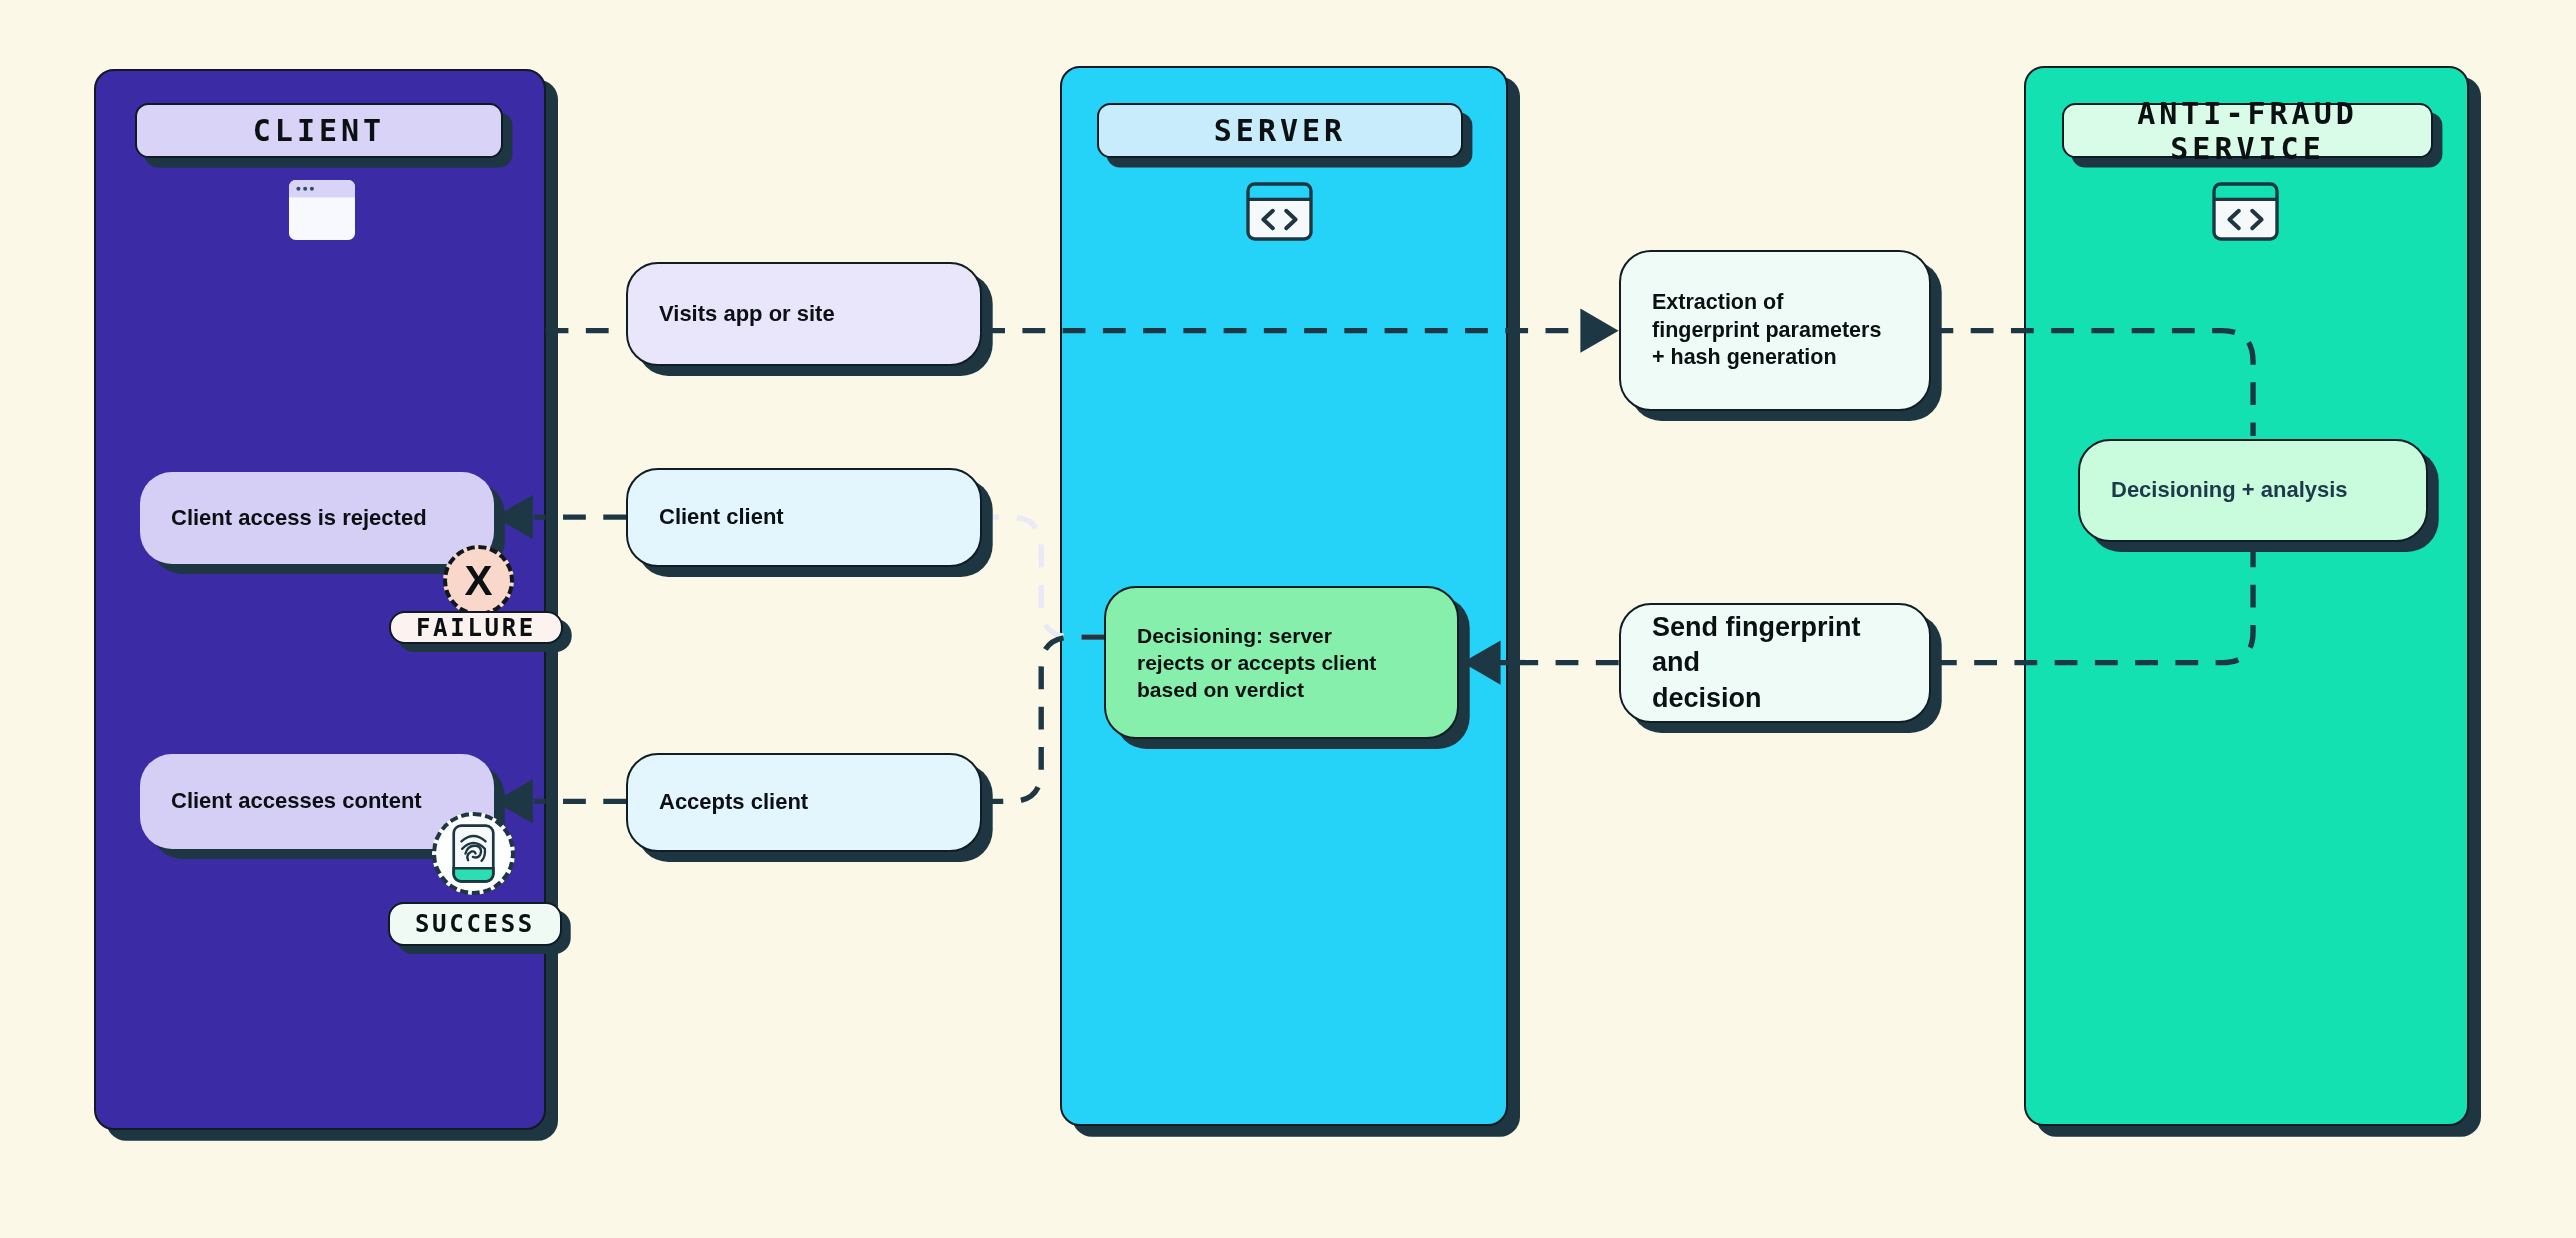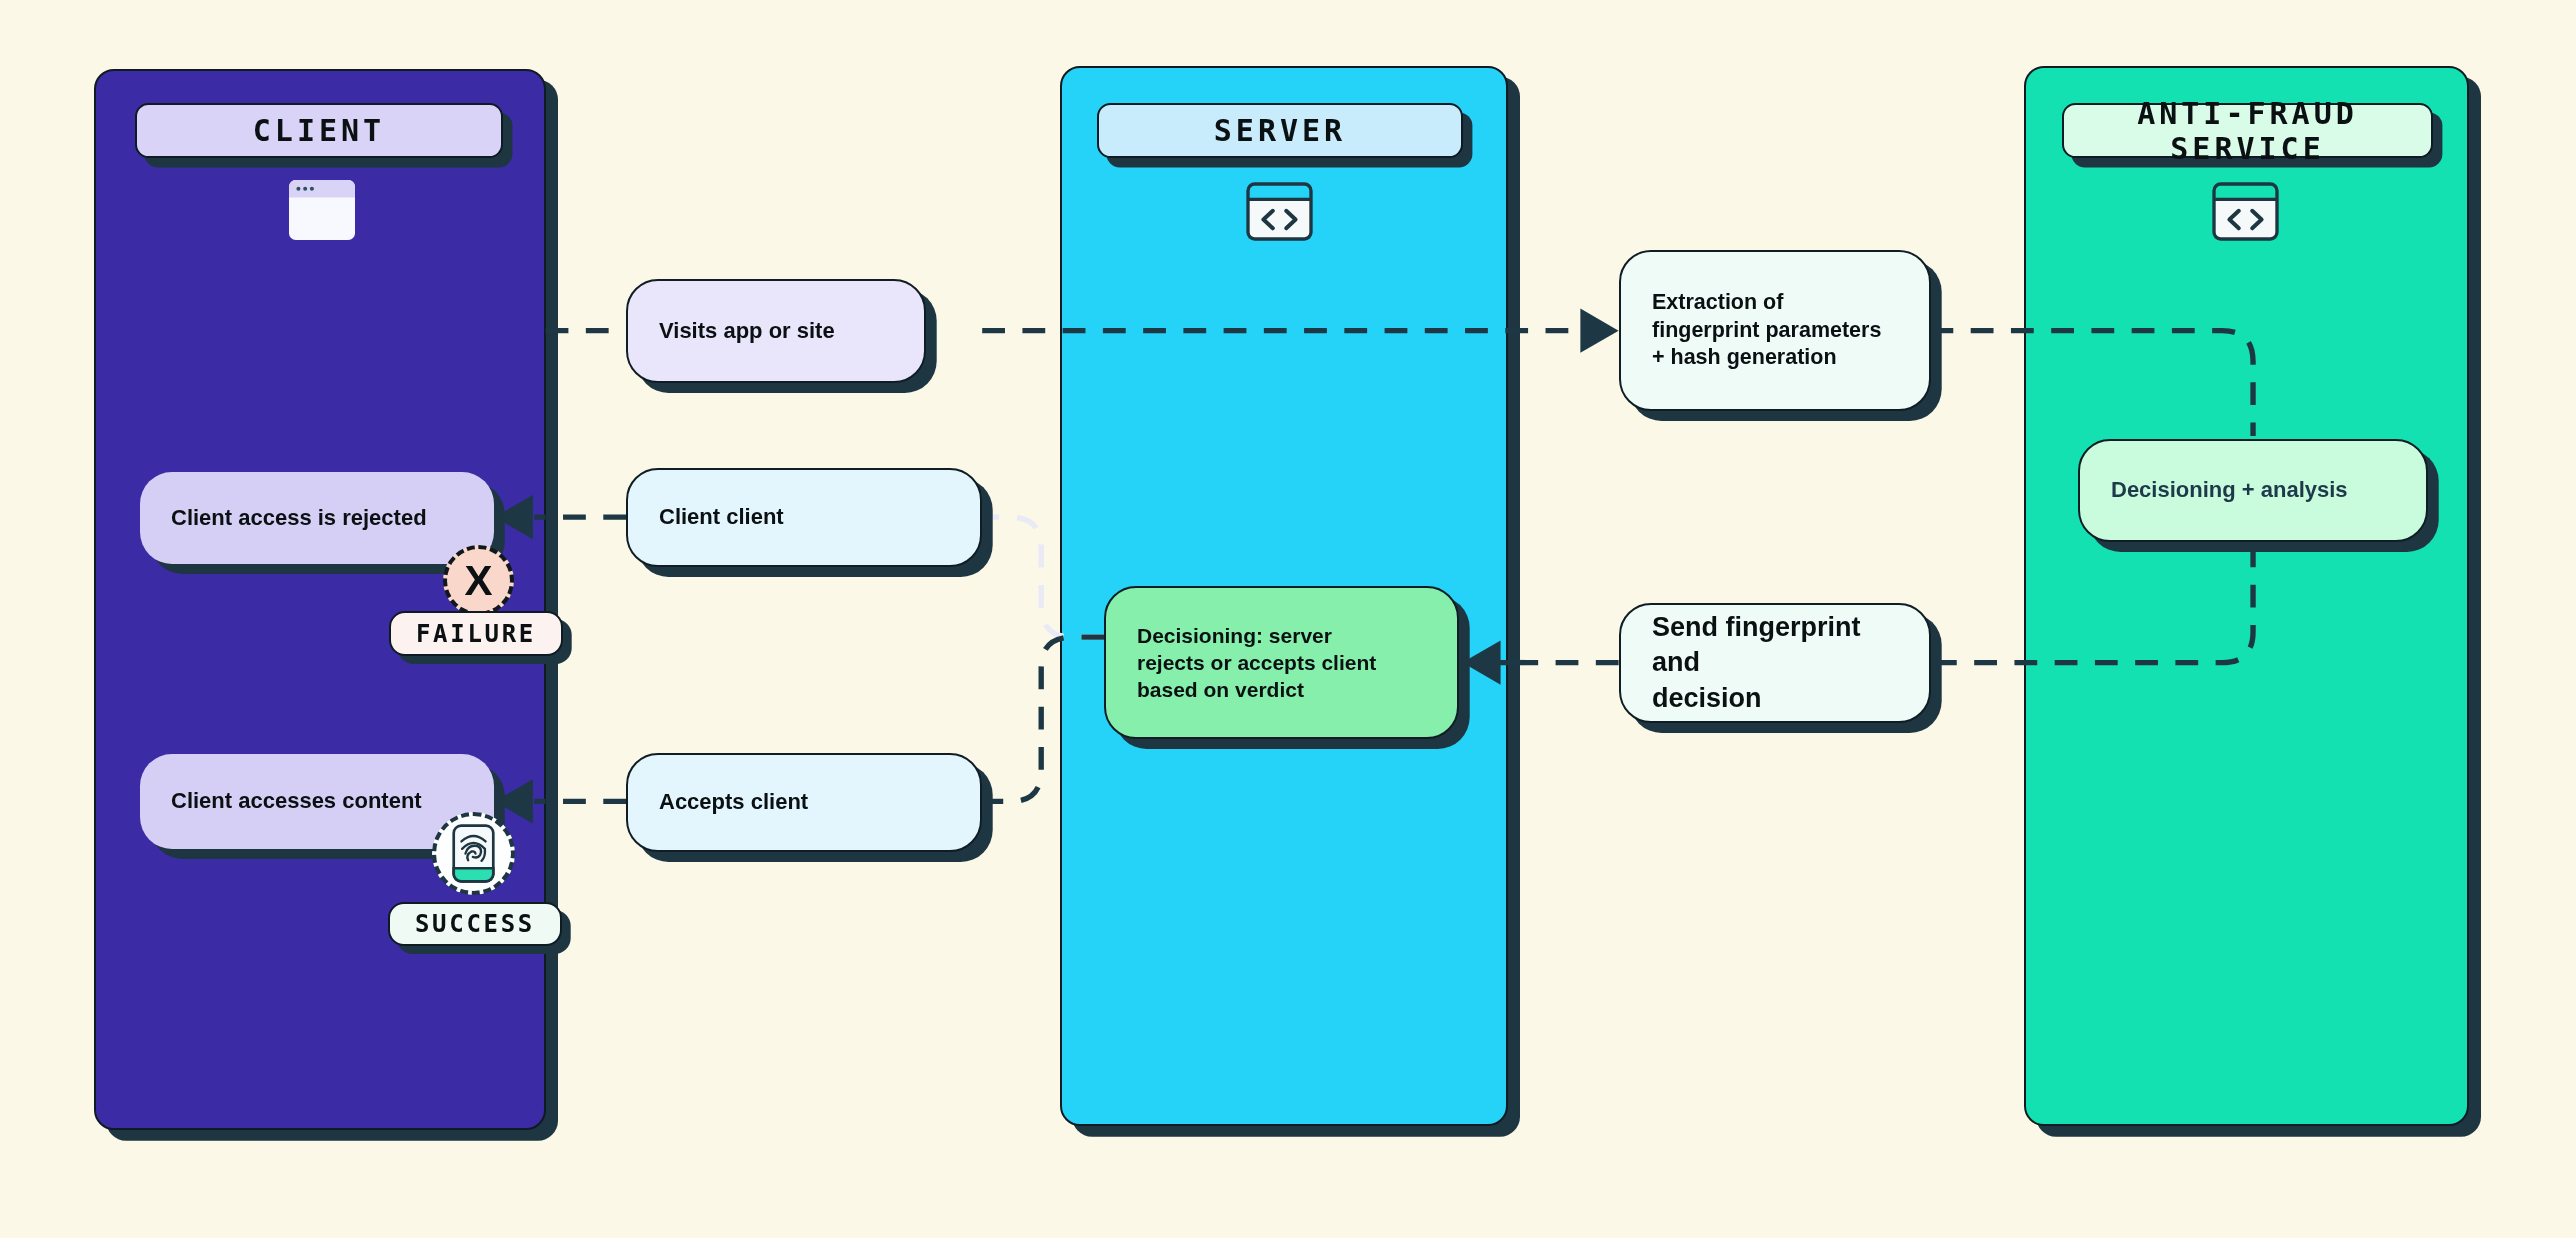--- a/index.html
+++ b/index.html
@@ -51,21 +51,21 @@
     position:absolute;
     border:2px solid #101D24;
     border-radius:32px;
     box-shadow:10.7px 10px 0 #1D3642;
     display:flex; align-items:center;
     padding-left:31px; padding-right:20px;
     font-weight:bold; font-size:22px; line-height:1.3; color:#0B1013;
     white-space:pre-line;
   }
   .box.noborder { border:none; }
-  .box.visits        { left:626px;  top:279px;  width:300px; height:104px; background:#E9E6FB; }
+  .box.visits        { left:626px;  top:262px;  width:356px; height:104px; background:#E9E6FB; }
   .box.extraction    { left:1619px; top:250px;  width:312px; height:161px; background:#EFFBF7; font-size:21.5px; }
   .box.dec-analysis  { left:2078px; top:439px;  width:350px; height:103px; background:#C9FBDD; color:#1E3A4A; }
   .box.cl-rejected   { left:140px;  top:472px;  width:354px; height:92px; background:#D6CFF5; }
   .box.rejects       { left:626px;  top:468px;  width:356px; height:99px; background:#E3F5FD; }
   .box.dec-server    { left:1104px; top:586px;  width:355px; height:153px; background:#86efac; font-size:21px; }
   .box.send-fp       { left:1619px; top:603px;  width:312px; height:120px; background:#EFFBF7; font-size:27px; }
   .box.cl-content    { left:140px;  top:754px; width:354px; height:95px; background:#D6CFF5; }
   .box.accepts       { left:626px;  top:753px; width:356px; height:99px; background:#E3F5FD; }
 
   
@@ -83,21 +83,21 @@
     background:#FDFEFE; border:4.7px dashed #1D3642;
   }
   .status-pill {
     position:absolute;
     border:2.7px solid #0E1B22; border-radius:16px;
     box-shadow:8.7px 8px 0 #1D3642;
     display:flex; align-items:center; justify-content:center;
     font-family:"DejaVu Sans Mono","Liberation Mono",monospace;
     font-weight:bold; font-size:24px; letter-spacing:2.7px; color:#0B1013;
   }
-  .status-pill.failure { left:389px; top:611px;  width:174px; height:45px; background:#FCF3F0; }
+  .status-pill.failure { left:389px; top:611px;  width:174px; height:33px; background:#FCF3F0; }
   .status-pill.success { left:388px; top:888px; width:174px; height:44px; background:#F0FAF4;margin-top:14px; }
 </style>
 </head>
 <body>
 
 <div class="panel client"></div>
 <div class="panel server"></div>
 <div class="panel antifraud"></div>
 
 <div class="pill client">

